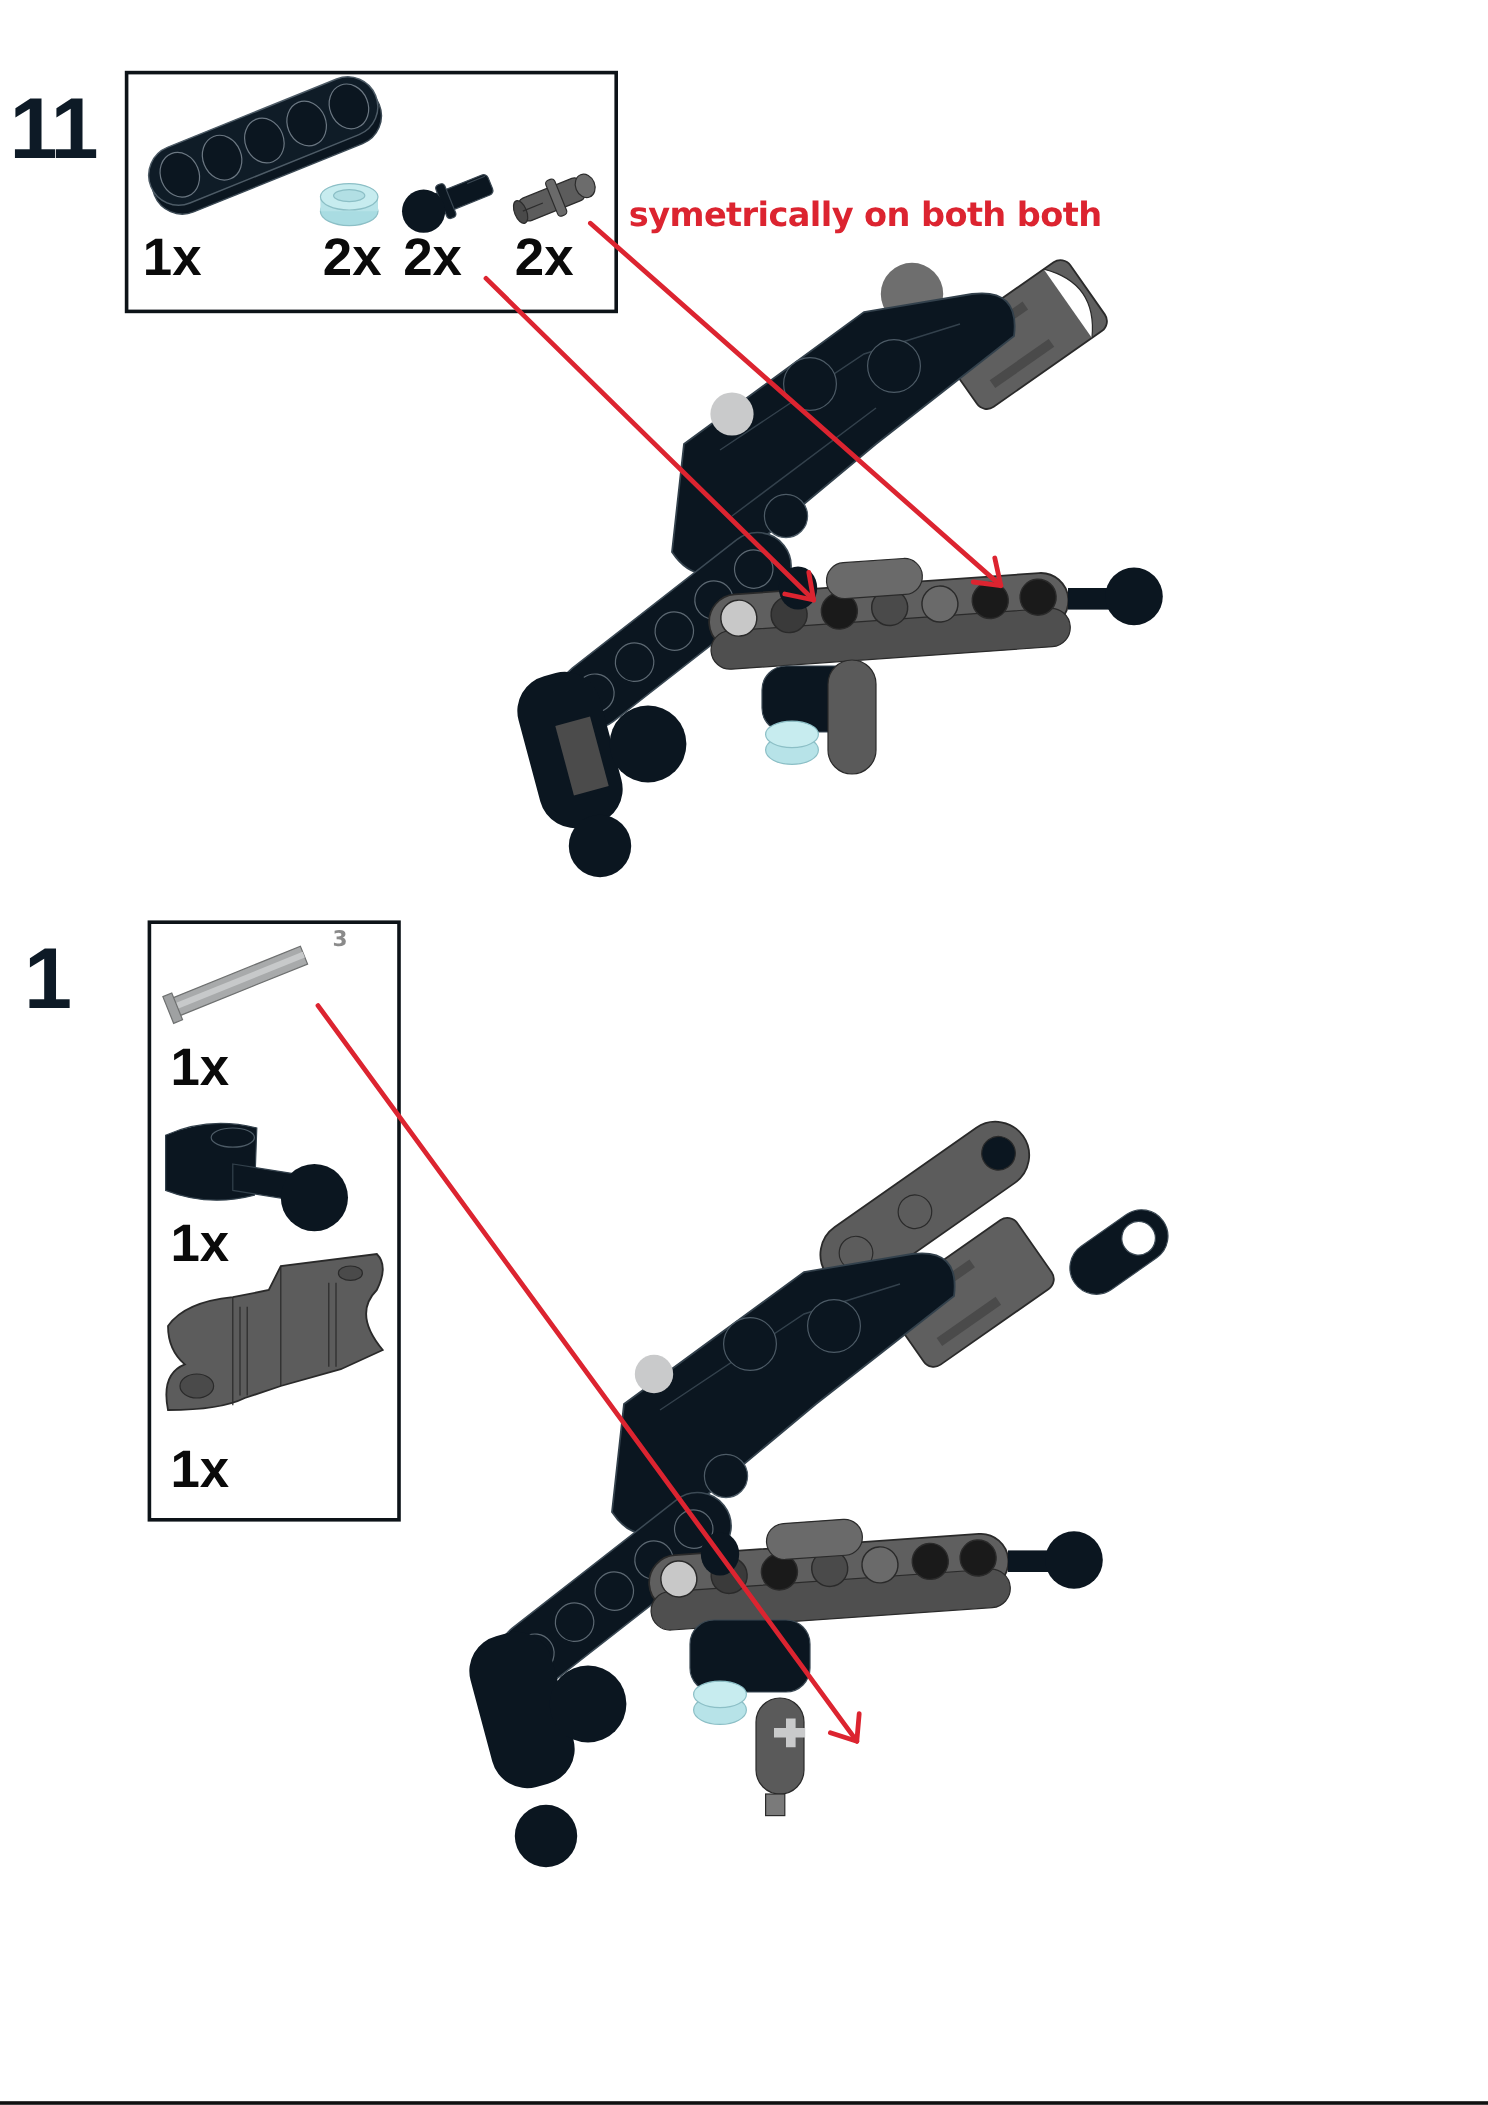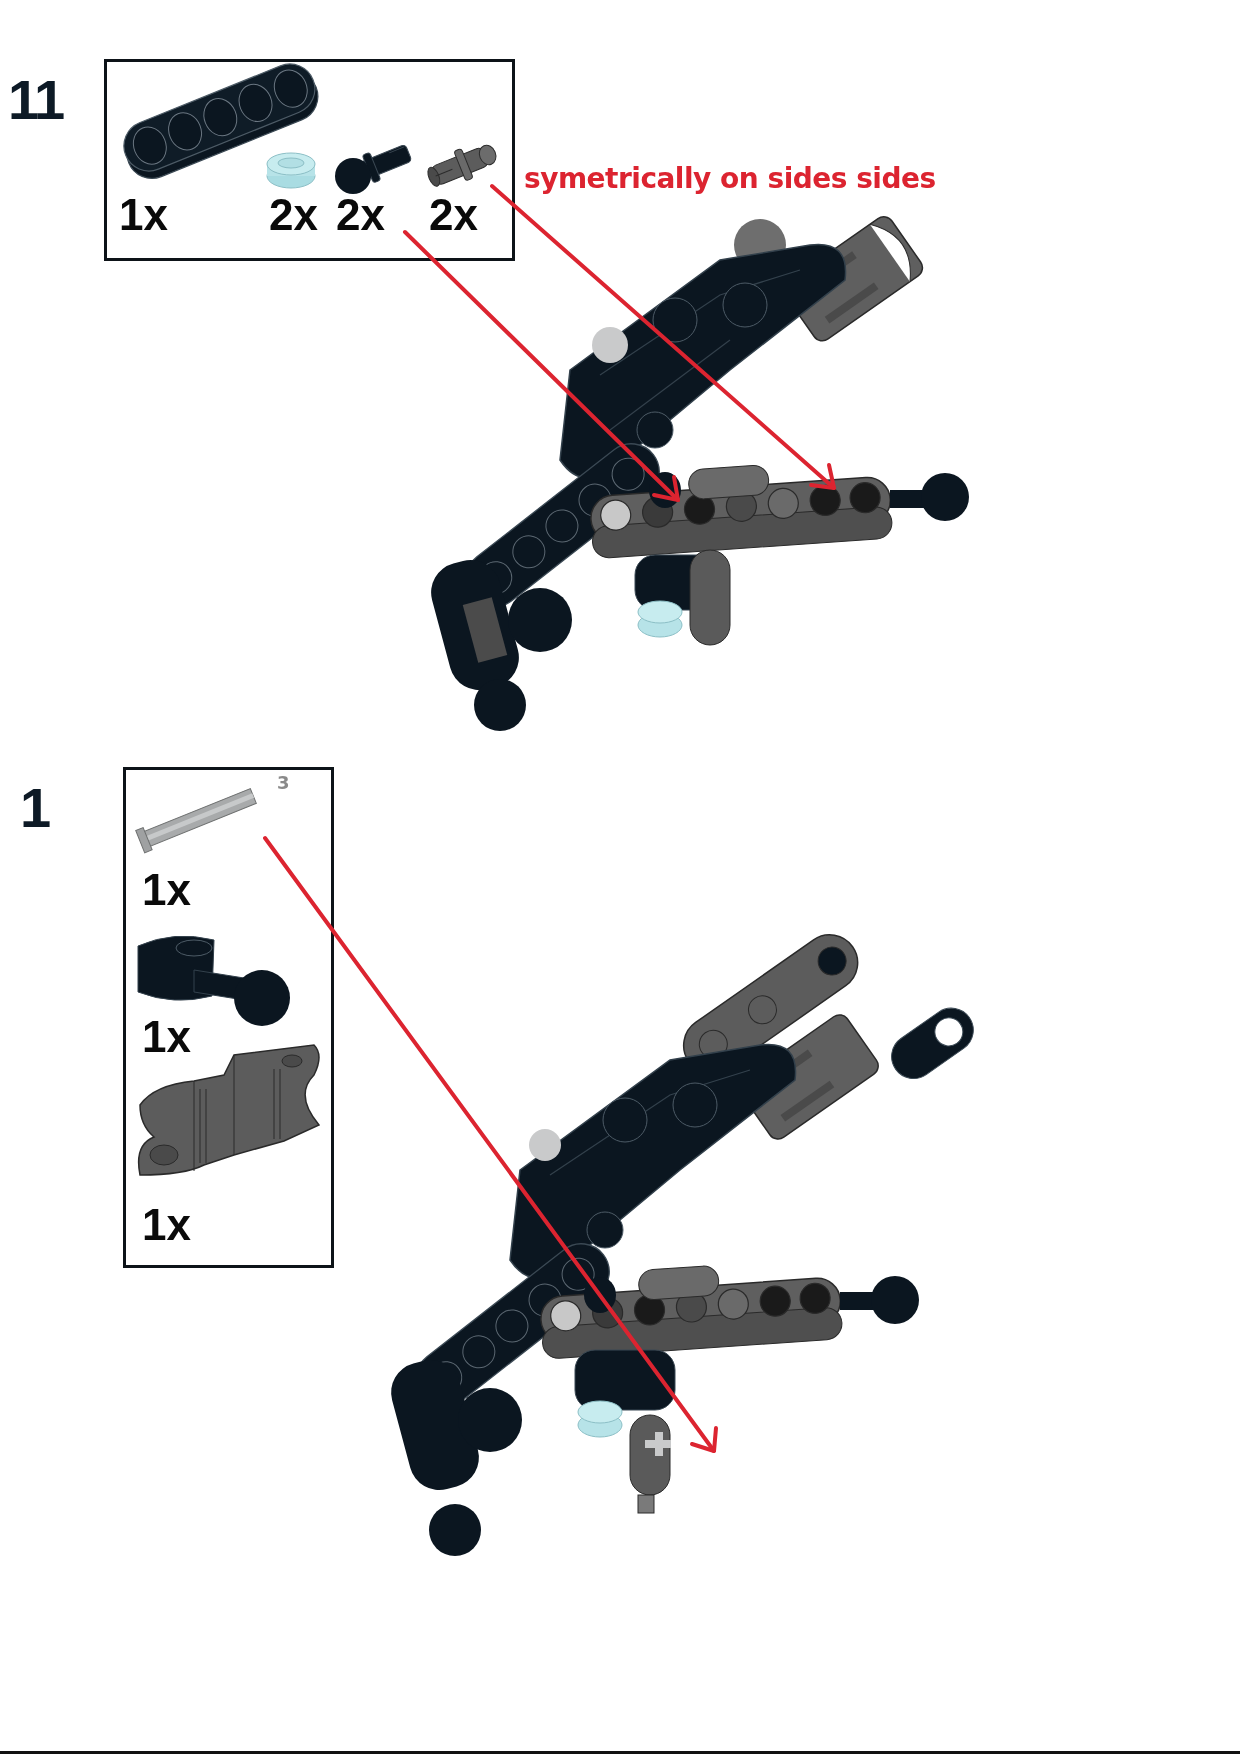--- a/index.html
+++ b/index.html
@@ -1,17 +1,17 @@
 <!DOCTYPE html>
 <html><head>
 <meta charset="utf-8">
 <style>
   html, body { margin: 0; padding: 0; background: #ffffff; }
   body { width: 1240px; height: 1754px; position: relative; overflow: hidden; font-family: "Liberation Sans", sans-serif; }
-  .step-number { position: absolute; font-family: "Liberation Sans", sans-serif; font-weight: bold; color: #0d1a26; font-size: 56px; line-height: 1; letter-spacing: -2px; text-align: right; }
+  .step-number { position: absolute; font-family: "Liberation Sans", sans-serif; font-weight: bold; color: #0d1a26; font-size: 72px; line-height: 1; letter-spacing: -2px; text-align: right; }
   .parts-panel { position: absolute; border: 3px solid #0d1318; box-sizing: border-box; background: #fff; }
   .qty { position: absolute; font-family: "Liberation Sans", sans-serif; font-weight: bold; color: #0a0a0a; font-size: 44px; line-height: 1; }
   .length-badge { position: absolute; font-family: "DejaVu Sans", sans-serif; font-weight: bold; color: #8a8a8a; font-size: 18px; }
   .note { position: absolute; font-family: "DejaVu Sans", sans-serif; font-weight: bold; color: #dc2430; font-size: 28px; letter-spacing: -0.5px; white-space: nowrap; }
   .part { position: absolute; }
   .model { position: absolute; }
   svg { display: block; overflow: visible; }
   .overlay { position: absolute; left: 0; top: 0; width: 1240px; height: 1754px; pointer-events: none; }
   .bottom-bar { position: absolute; left: 0; bottom: 0; width: 1240px; height: 3px; background: #111; }
 </style>
@@ -68,21 +68,21 @@
         <rect x="34" y="14" width="8" height="32" rx="3" fill="#6a6a6a" stroke="#2c2c2c"></rect>
         <ellipse cx="64" cy="30" rx="8" ry="10" fill="#6c6c6c" stroke="#2c2c2c"></ellipse>
         <ellipse cx="6" cy="30" rx="5" ry="10" fill="#4a4a4a" stroke="#2c2c2c"></ellipse>
         <line x1="8" y1="30" x2="26" y2="30" stroke="#2c2c2c"></line>
       </g>
     </svg>
   </div>
   <div class="qty" style="left:322px; top:131px;">2x</div>
 </div>
 
-<div class="note" style="left:524px; top:162px;">symetrically on sides sides</div>
+<div class="note" style="left:524px; top:162px;">symetrically on both both</div>
 
 <div class="model" style="left:460px; top:200px;">
   <svg width="620" height="540" viewBox="0 0 620 540">
 
     <g transform="rotate(-35 400 80)">
       <rect x="330" y="40" width="130" height="70" rx="10" fill="#5f5f5f" stroke="#2a2a2a" stroke-width="1.5"></rect>
       <path d="M440 40 q30 35 0 70" fill="#ffffff" stroke="#2a2a2a"></path>
       <rect x="350" y="52" width="60" height="8" fill="#4a4a4a"></rect>
       <rect x="350" y="90" width="60" height="8" fill="#4a4a4a"></rect>
     </g>

